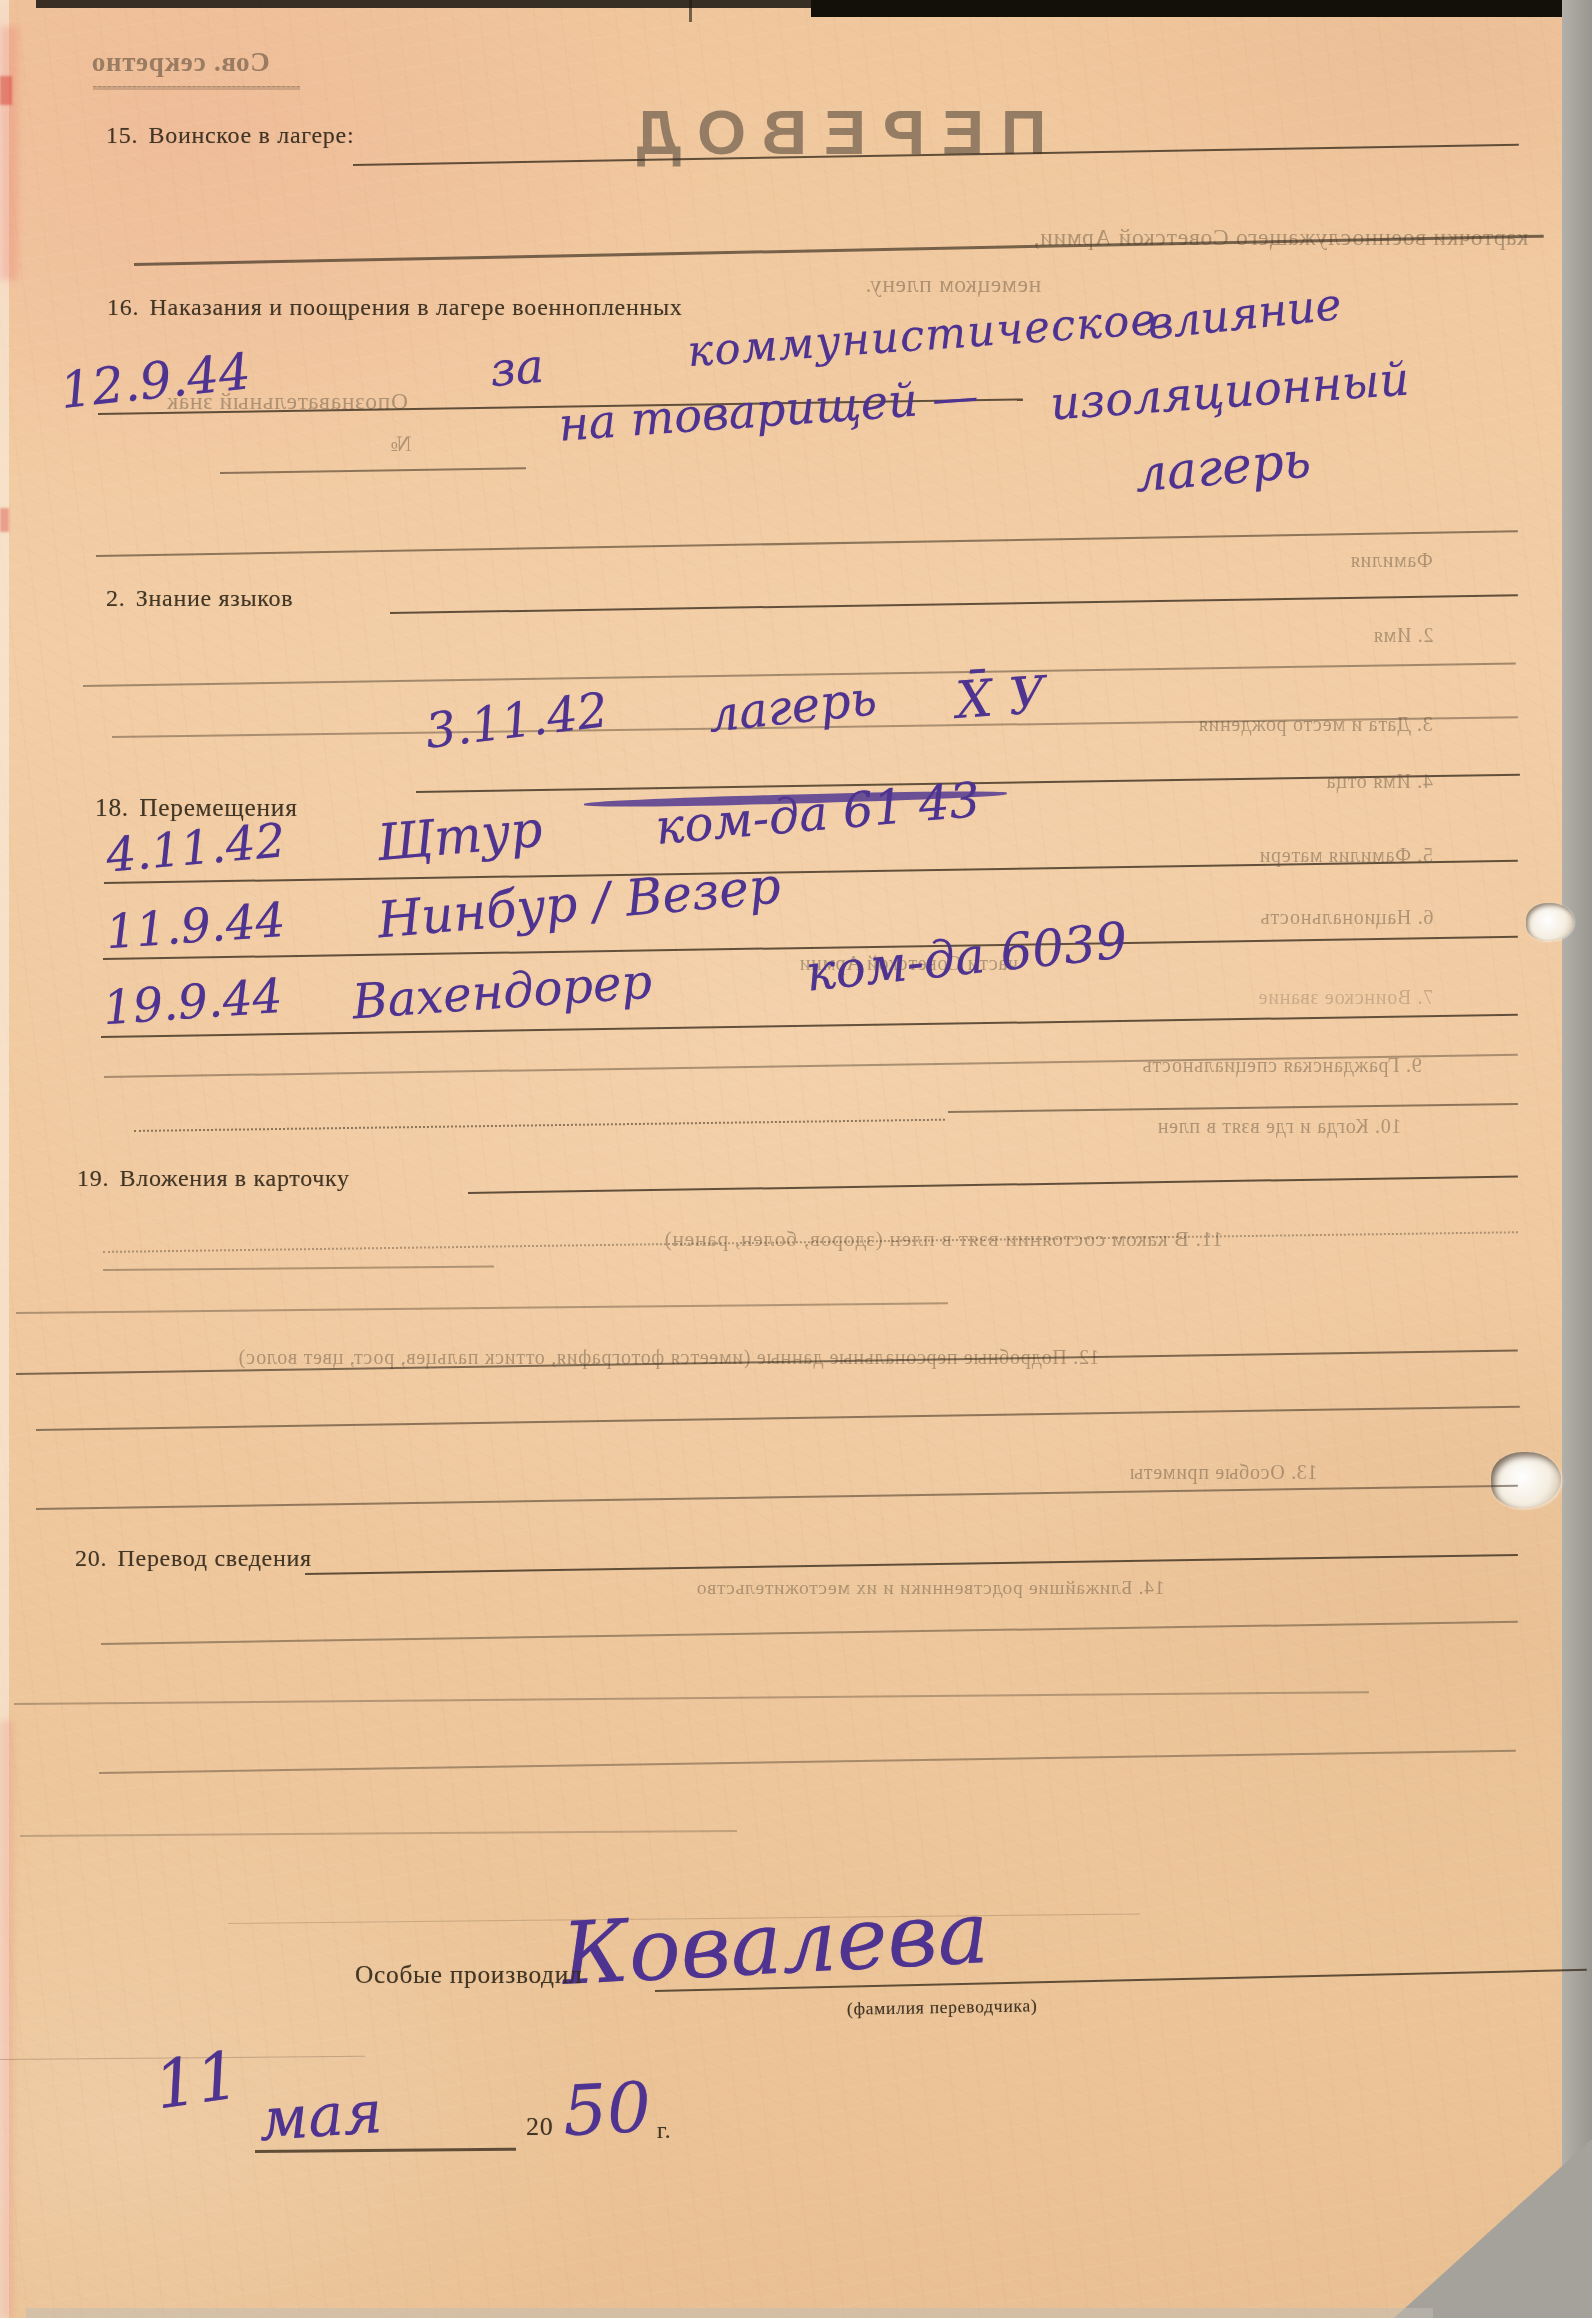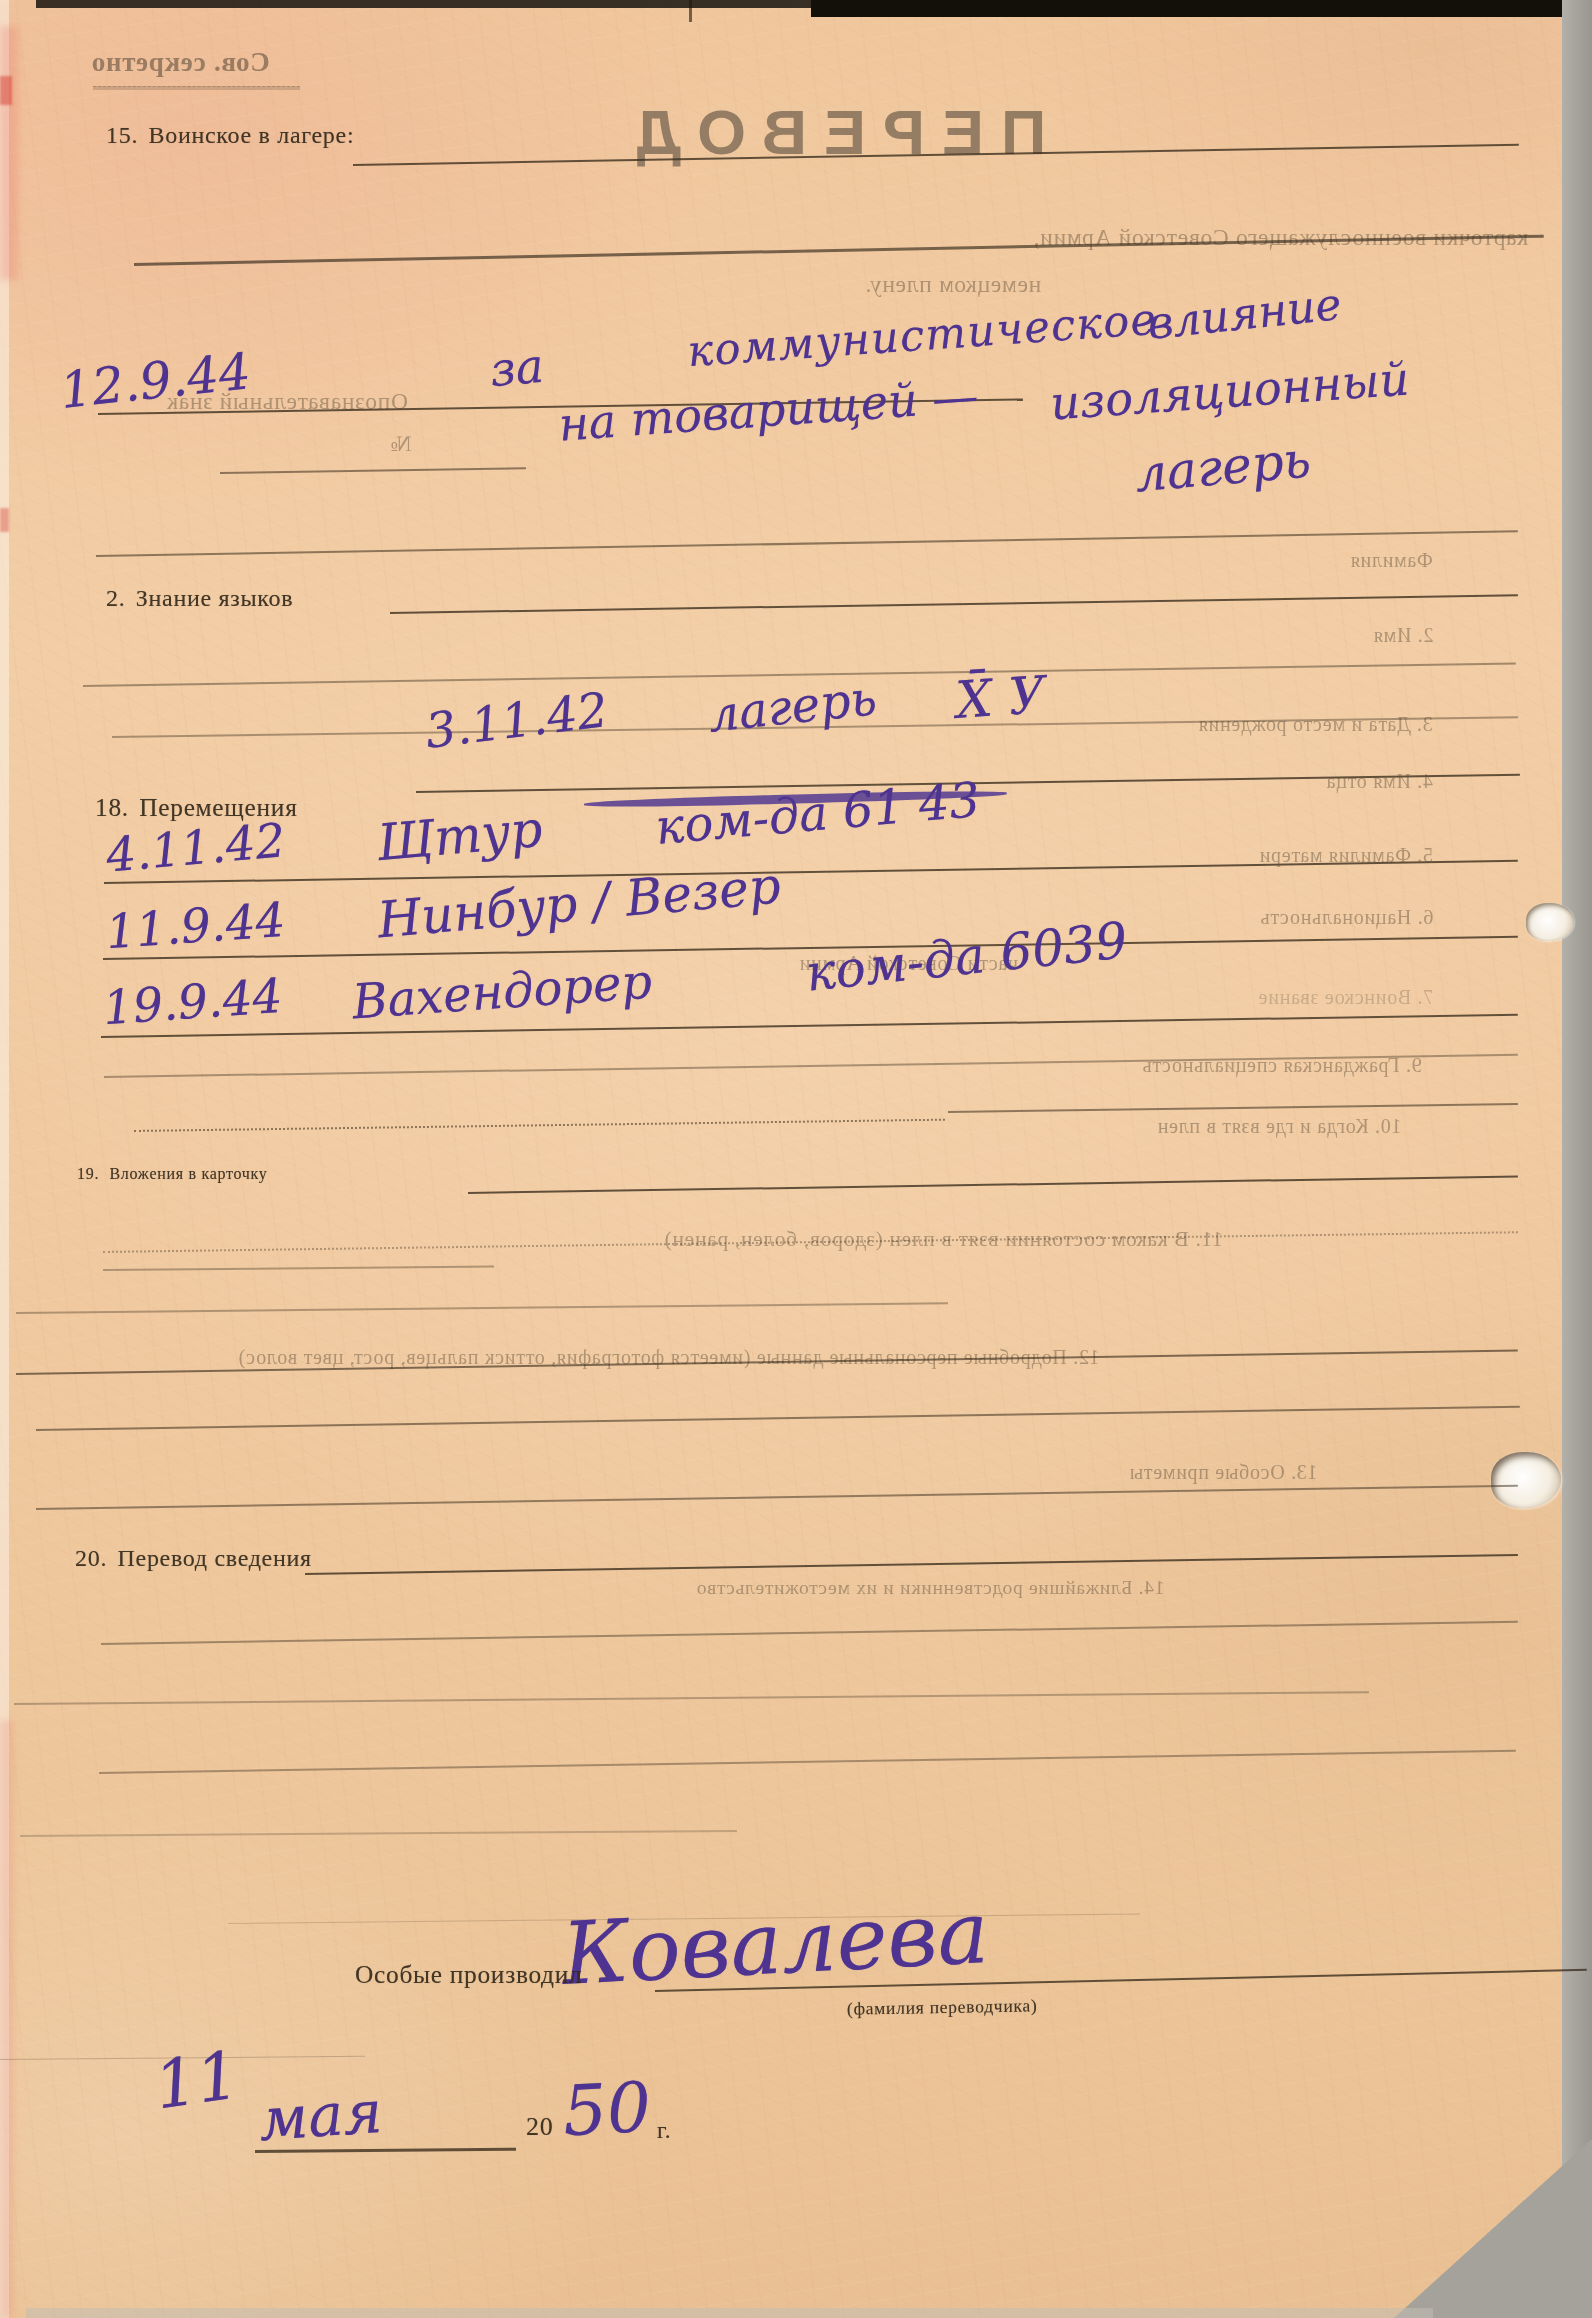--- a/index.html
+++ b/index.html
@@ -60,20 +60,23 @@
     <span class="num">15.</span><span>Воинское в лагере:</span>
   </div>
 
   <div class="mir" style="left:619px;top:96px;font-size:63px;font-weight:bold;font-family:'Liberation Sans',sans-serif;letter-spacing:17px;color:rgba(82,71,58,.58);filter:blur(0.6px);">ПЕРЕВОД</div>
   <div class="line" style="left:353px;top:164px;width:1166px;transform:rotate(-1deg);"></div>
 
   <div class="mir" style="right:65px;top:224px;font-size:23.5px;">карточки военнослужащего Советской Армии,</div>
   <div class="line" style="left:134px;top:263px;width:1410px;height:2.6px;opacity:.85;transform:rotate(-1.15deg);"></div>
   <div class="mir" style="right:552px;top:271px;font-size:23.5px;">немецком плену.</div>
 
+  <div class="printed" style="left:107px;top:294px;font-size:24px;">
+    <span class="num">16.</span><span>Наказания и поощрения в лагере военнопленных</span>
+  </div>
 
   <div class="mir" style="left:166px;top:388px;font-size:23.5px;">Опознавательный знак</div>
   <div class="mir" style="left:390px;top:431px;font-size:22px;">№</div>
 
   <div class="hw" style="left:60px;top:352px;font-size:50px;transform:rotate(-6deg);">12.9.44</div>
   <div class="hw" style="left:490px;top:340px;font-size:47px;transform:rotate(-5deg);">за</div>
   <div class="hw" style="left:687px;top:310px;font-size:43px;transform:rotate(-4deg);letter-spacing:1.3px;">коммунистическое</div>
   <div class="hw" style="left:1147px;top:288px;font-size:44px;transform:rotate(-6deg);">влияние</div>
   <div class="line" style="left:98px;top:413px;width:925px;transform:rotate(-0.9deg);"></div>
   <div class="hw" style="left:558px;top:383px;font-size:46px;transform:rotate(-4deg);">на товарищей —</div>
@@ -124,21 +127,21 @@
   <div class="hw" style="left:352px;top:963px;font-size:48px;transform:rotate(-4deg);">Вахендорер</div>
   <div class="hw" style="left:805px;top:928px;font-size:50px;transform:rotate(-6deg);">ком-да 6039</div>
   <div class="line" style="left:101px;top:1036px;width:1417px;transform:rotate(-0.9deg);"></div>
 
   <div class="mir" style="right:171px;top:1054px;font-size:20px;">9. Гражданская специальность</div>
   <div class="line" style="left:104px;top:1076px;width:1414px;transform:rotate(-0.9deg);opacity:.5;"></div>
   <div class="mir" style="right:192px;top:1115px;font-size:20px;">10. Когда и где взят в плен</div>
   <div class="line dot" style="left:134px;top:1130px;width:811px;transform:rotate(-0.8deg);"></div>
   <div class="line" style="left:948px;top:1111px;width:570px;transform:rotate(-0.8deg);opacity:.7;"></div>
 
-  <div class="printed" style="left:77px;top:1165px;font-size:16px;">
+  <div class="printed" style="left:77px;top:1165px;font-size:24px;">
     <span class="num">19.</span><span>Вложения в карточку</span>
   </div>
   <div class="line" style="left:468px;top:1192px;width:1050px;transform:rotate(-0.9deg);"></div>
 
   <div class="mir" style="right:370px;top:1227px;font-size:21.5px;">11. В каком состоянии взят в плен (здоров, болен, ранен)</div>
   <div class="line dot" style="left:103px;top:1251px;width:1415px;transform:rotate(-0.8deg);opacity:.65;"></div>
   <div class="line" style="left:103px;top:1269px;width:391px;transform:rotate(-0.5deg);opacity:.45;"></div>
   <div class="line" style="left:16.3px;top:1312px;width:932px;transform:rotate(-0.6deg);opacity:.45;"></div>
 
   <div class="mir" style="right:493px;top:1346px;font-size:20px;">12. Подробные персональные данные (имеется фотография, оттиск пальцев, рост, цвет волос)</div>

